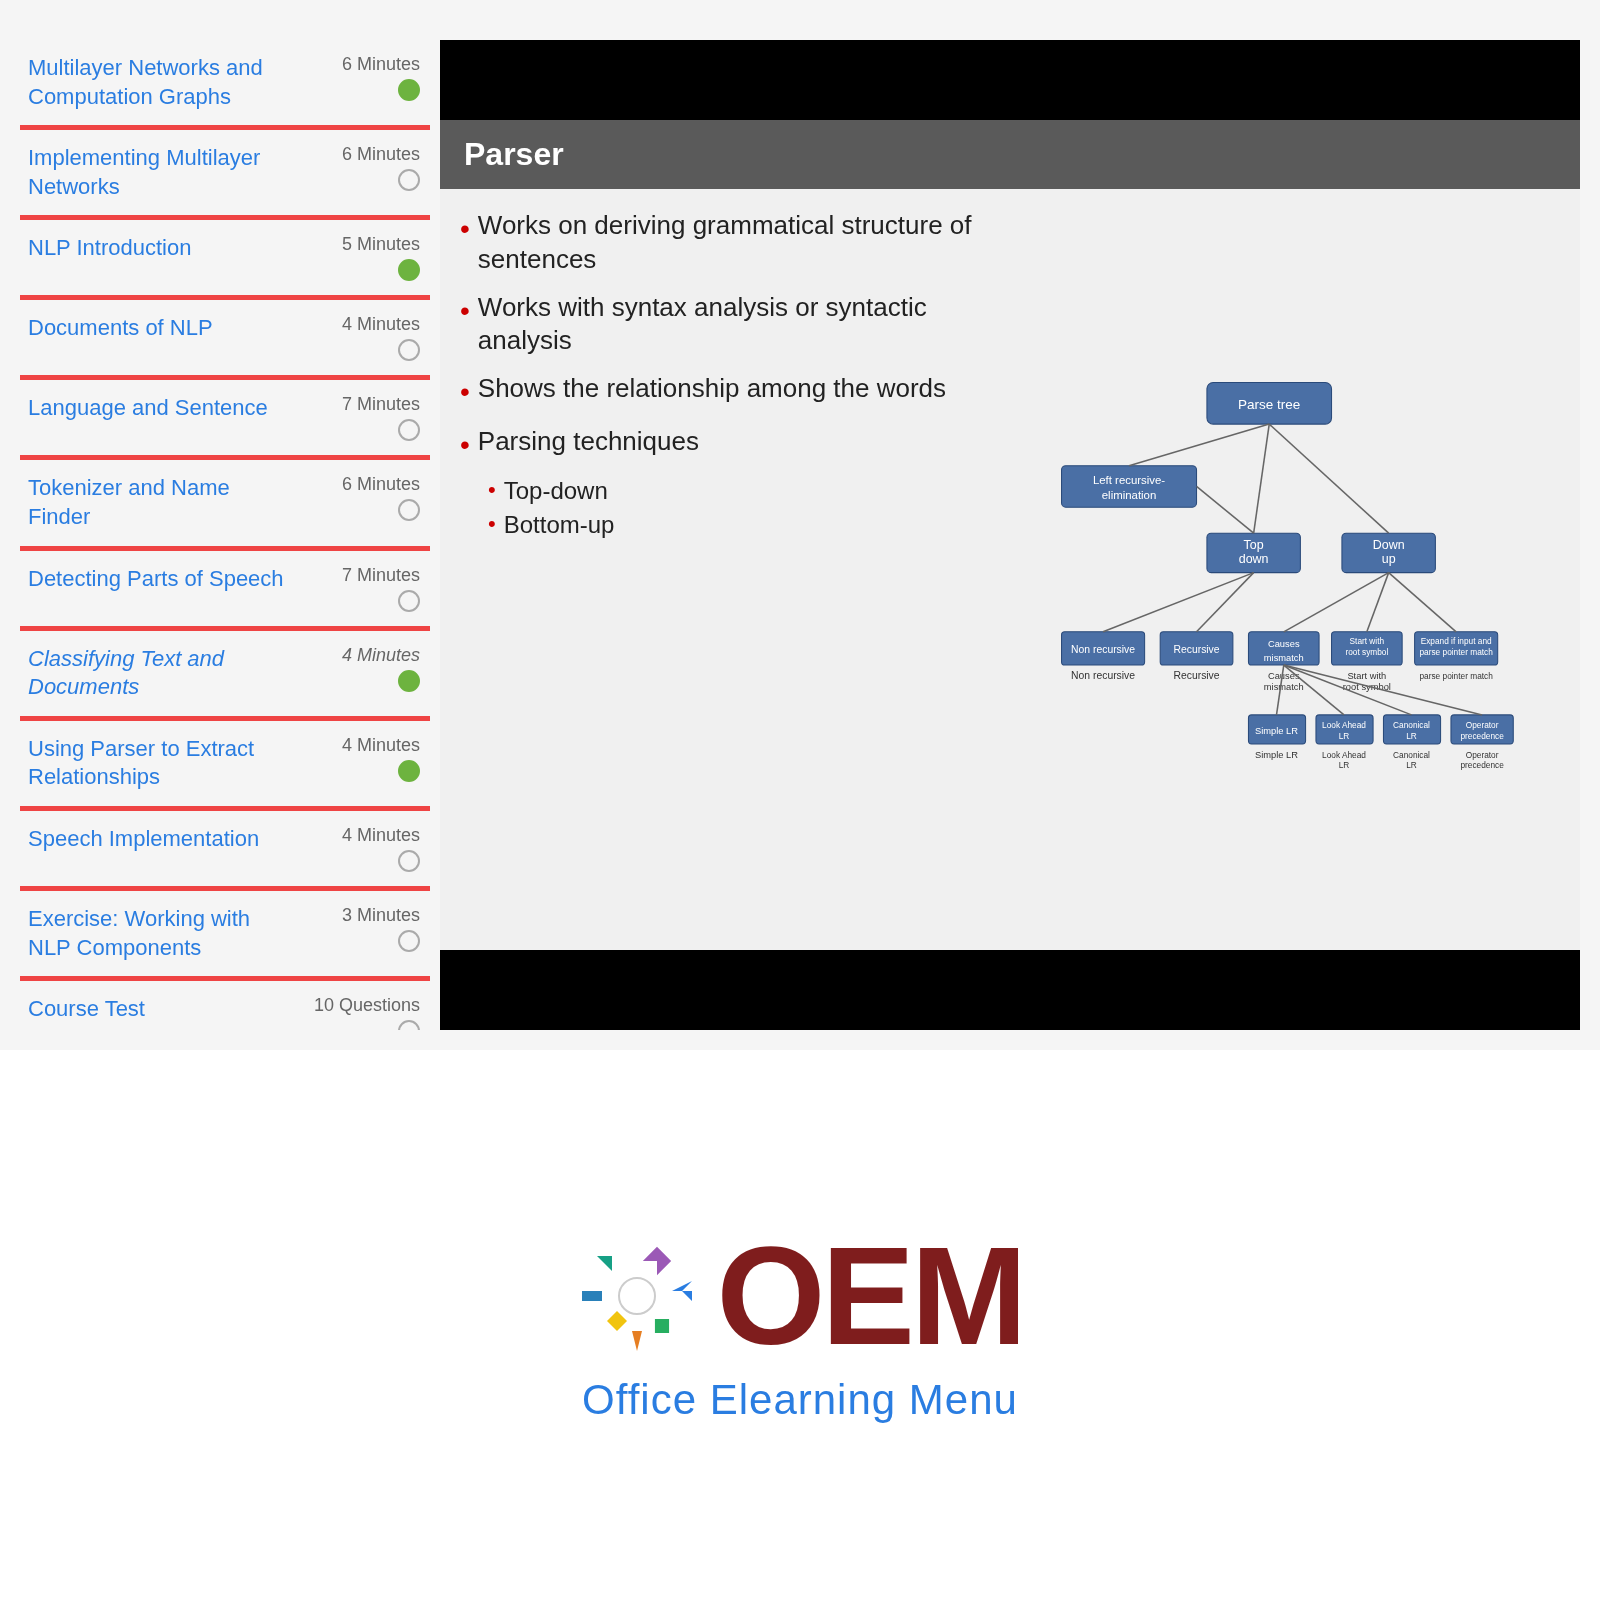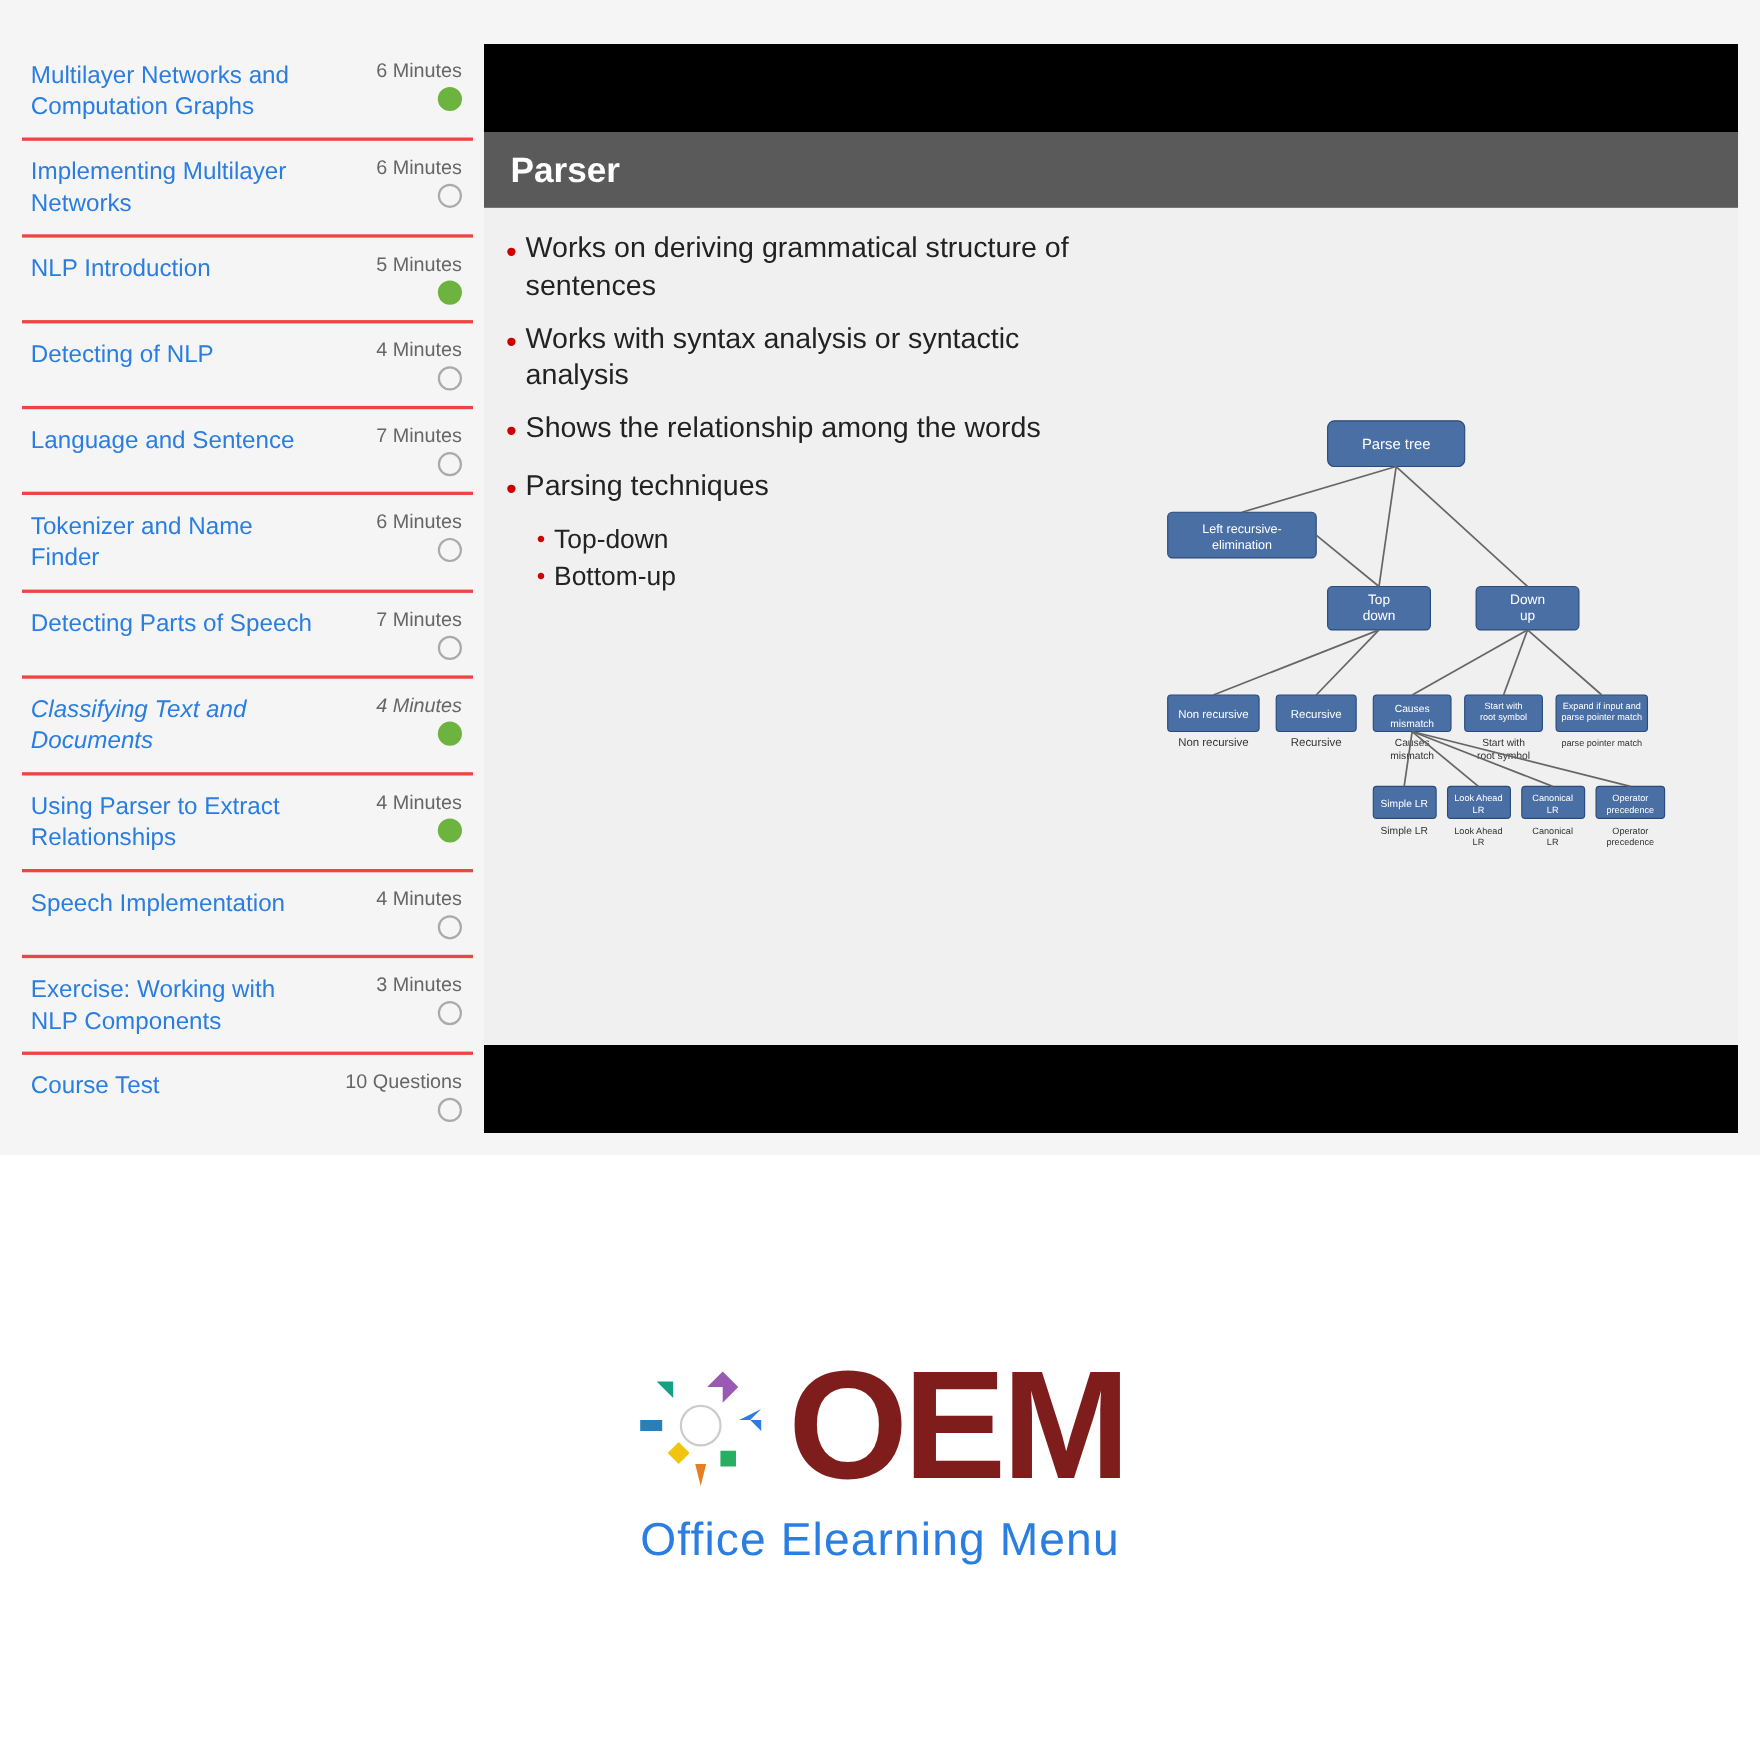--- a/index.html
+++ b/index.html
@@ -35,21 +35,21 @@
       gap: 0;
       padding-right: 10px;
       overflow-y: auto;
     }
 
     .sidebar-item {
       display: flex;
       justify-content: space-between;
       align-items: flex-start;
       padding: 14px 10px 14px 8px;
-      border-bottom: 3px solid #ef4444;
+      border-bottom: 5px solid #ef4444;
       cursor: pointer;
       position: relative;
     }
 
     .sidebar-item.active {
       background: transparent;
     }
 
     .sidebar-item-left {
       display: flex;
@@ -272,21 +272,21 @@
       <span class="sidebar-item-label">NLP Introduction</span>
     </div>
     <div class="sidebar-item-right">
       <span class="duration">5 Minutes</span>
       <div class="status-circle completed"></div>
     </div>
   </div>
         <div class="sidebar-item" style="position: relative;">
 
     <div class="sidebar-item-left">
-      <span class="sidebar-item-label">Detecting of NLP</span>
+      <span class="sidebar-item-label">Documents of NLP</span>
     </div>
     <div class="sidebar-item-right">
       <span class="duration">4 Minutes</span>
       <div class="status-circle empty"></div>
     </div>
   </div>
         <div class="sidebar-item" style="position: relative;">
 
     <div class="sidebar-item-left">
       <span class="sidebar-item-label">Language and Sentence</span>

